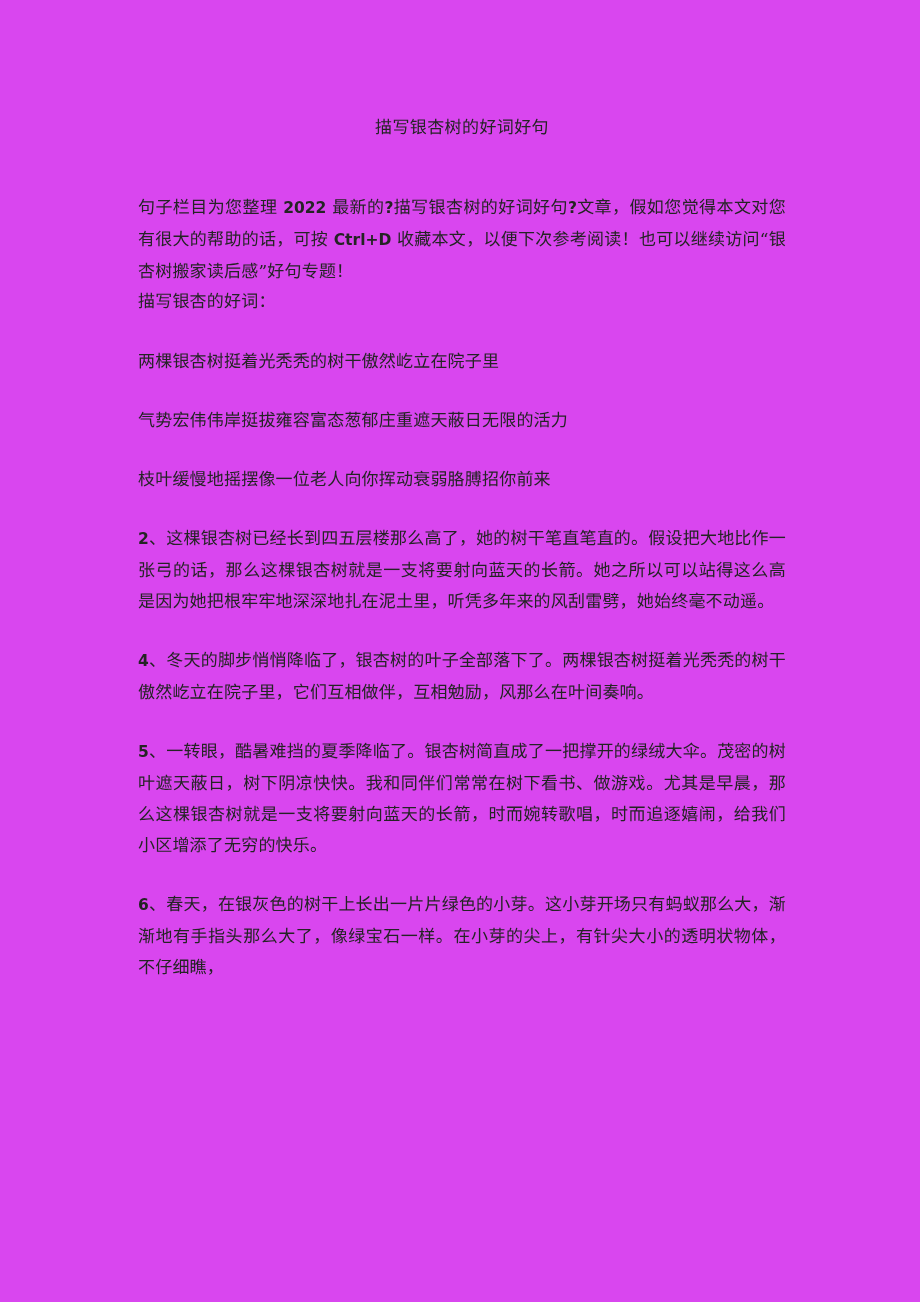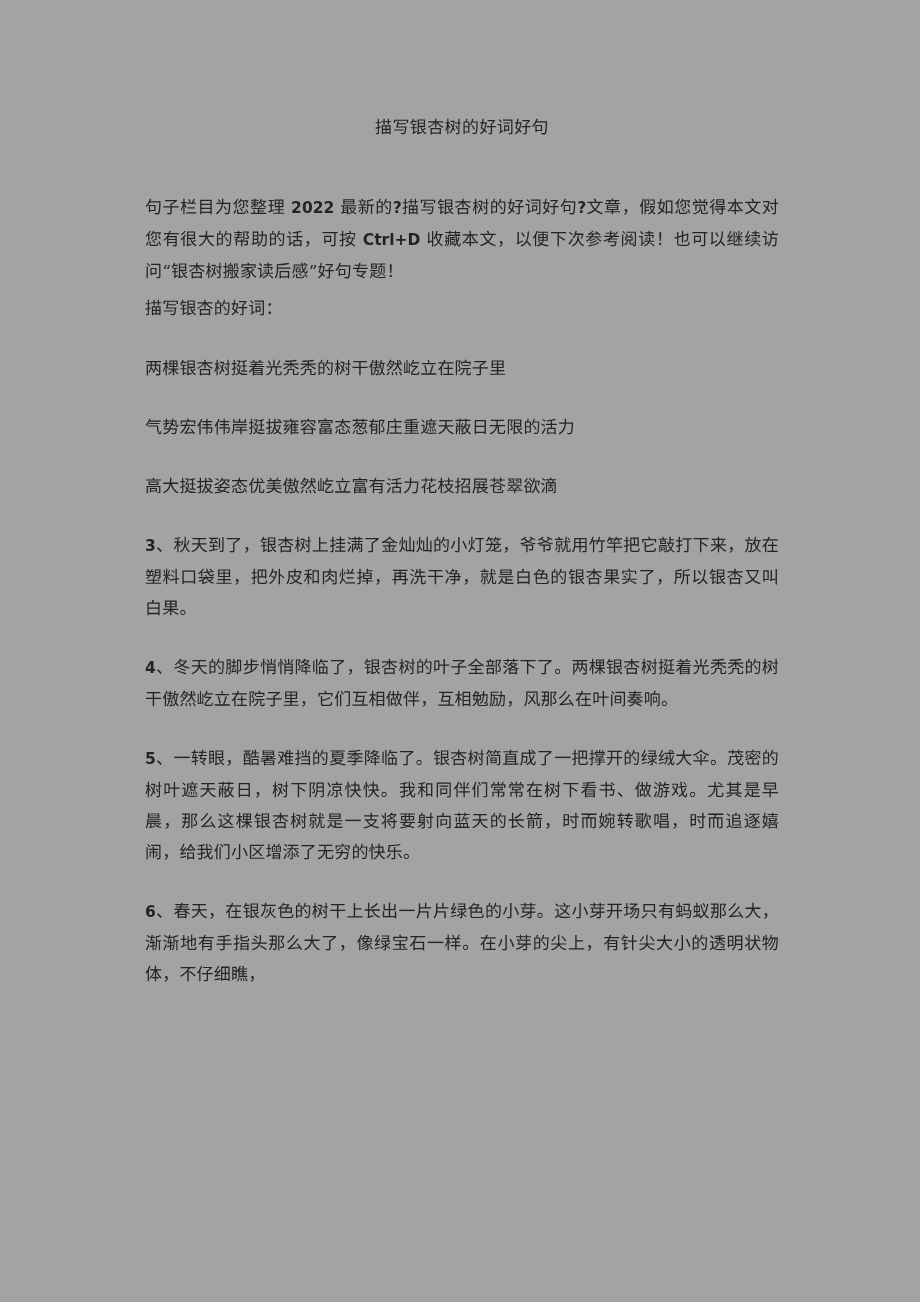--- a/index.html
+++ b/index.html
@@ -5,21 +5,21 @@
   html, body {
     margin: 0;
     padding: 0;
     background: #ffffff;
   }
 
   .page {
     position: relative;
     width: 920px;
     height: 1302px;
-    background: #a3a3a3;
+    background: #d946ef;
     overflow: hidden;
     box-sizing: border-box;
     font-family: "DejaVu Serif", "Liberation Serif", serif;
     color: #242424;
   }
 
   .content {
     position: absolute;
     left: 138px;
     top: 0;
@@ -36,21 +36,21 @@
     font-weight: normal;
     letter-spacing: 0.4px;
   }
 
   .block {
     font-size: 17px;
     line-height: 31px;
     text-align: justify;
     text-justify: inter-ideograph;
     color: #242424;
-    margin: 7px;
+    margin: 0;
     letter-spacing: 0.2px;
   }
 
   
   .gap-intro   { margin-top: 50px; }
   .gap-tight   { margin-top: 0px; font-family: Liberation Mono, monospace; }
   .gap-md      { margin-top: 28px; }
 
   
   .lat {
@@ -73,26 +73,26 @@
   <div class="content">
 
     <h1 class="doc-title">描写银杏树的好词好句</h1>
 
     <p class="block gap-intro"><span>句子栏目为您整理 </span><span class="lat">2022</span><span> 最新的</span><span class="lat">?</span><span>描写银杏树的好词好句</span><span class="lat">?</span><span>文章，假如您觉得本文对您有很大的帮助的话，可按 </span><span class="lat">Ctrl+D</span><span> 收藏本文，以便下次参考阅读！也可以继续访问“银杏树搬家读后感”好句专题！</span></p>
 
     <p class="block gap-tight">描写银杏的好词：</p>
 
     <p class="block gap-md">两棵银杏树挺着光秃秃的树干傲然屹立在院子里</p>
     <p class="block gap-md">气势宏伟伟岸挺拔雍容富态葱郁庄重遮天蔽日无限的活力</p>
-    <p class="block gap-md">高大挺拔姿态优美傲然屹立富有活力花枝招展苍翠欲滴</p>
+    <p class="block gap-md">枝叶缓慢地摇摆像一位老人向你挥动衰弱胳膊招你前来</p>
 
 
 
+    <p class="block gap-md"><span class="num">2</span><span>、</span><span>这棵银杏树已经长到四五层楼那么高了，她的树干笔直笔直的。假设把大地比作一张弓的话，那么这棵银杏树就是一支将要射向蓝天的长箭。她之所以可以站得这么高是因为她把根牢牢地深深地扎在泥土里，听凭多年来的风刮雷劈，她始终毫不动遥。</span></p>
 
-    <p class="block gap-md"><span class="num">3</span><span>、</span><span>秋天到了，银杏树上挂满了金灿灿的小灯笼，爷爷就用竹竿把它敲打下来，放在塑料口袋里，把外皮和肉烂掉，再洗干净，就是白色的银杏果实了，所以银杏又叫白果。</span></p>
 
     <p class="block gap-md"><span class="num">4</span><span>、</span><span>冬天的脚步悄悄降临了，银杏树的叶子全部落下了。两棵银杏树挺着光秃秃的树干傲然屹立在院子里，它们互相做伴，互相勉励，风那么在叶间奏响。</span></p>
 
     <p class="block gap-md"><span class="num">5</span><span>、</span><span>一转眼，酷暑难挡的夏季降临了。银杏树简直成了一把撑开的绿绒大伞。茂密的树叶遮天蔽日，树下阴凉快快。我和同伴们常常在树下看书、做游戏。尤其是早晨，那么这棵银杏树就是一支将要射向蓝天的长箭，时而婉转歌唱，时而追逐嬉闹，给我们小区增添了无穷的快乐。</span></p>
 
     <p class="block gap-md"><span class="num">6</span><span>、</span><span>春天，在银灰色的树干上长出一片片绿色的小芽。这小芽开场只有蚂蚁那么大，渐渐地有手指头那么大了，像绿宝石一样。在小芽的尖上，有针尖大小的透明状物体，不仔细瞧，</span></p>
 
   </div>
 </div>
 

